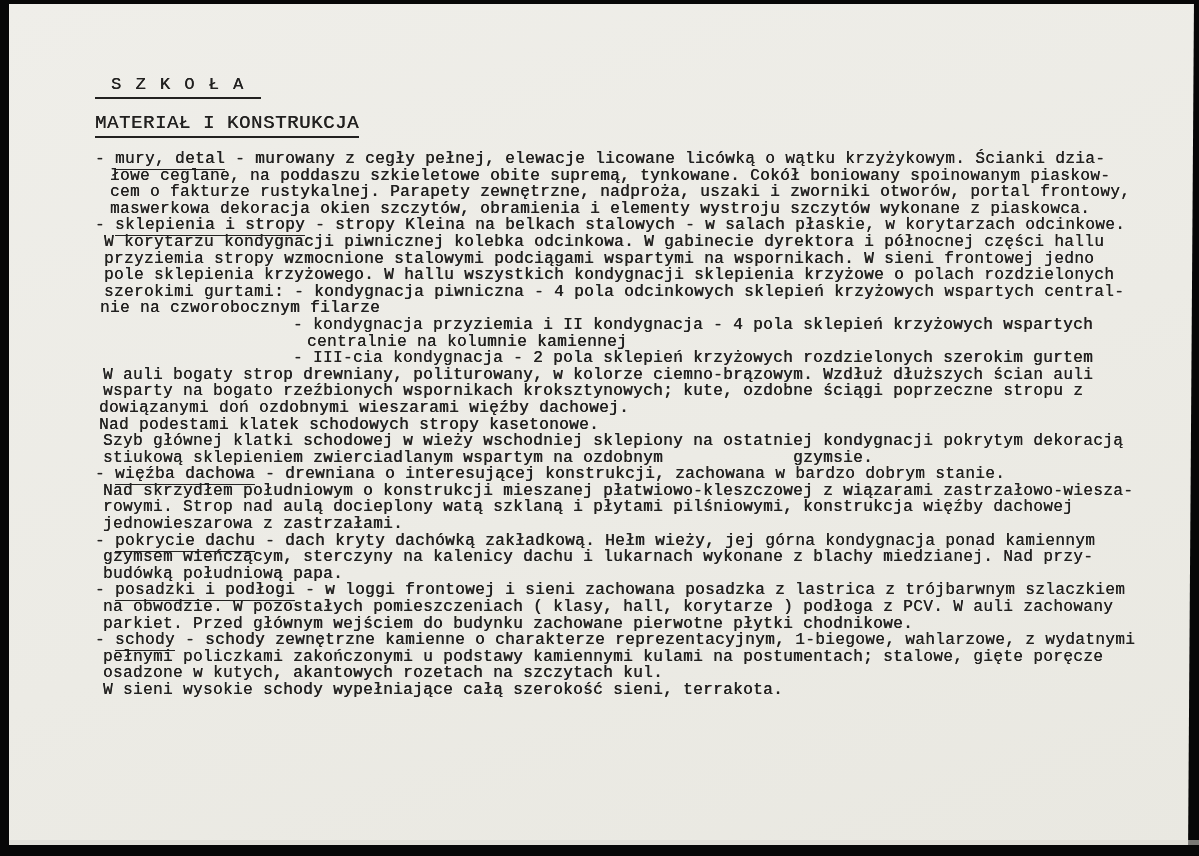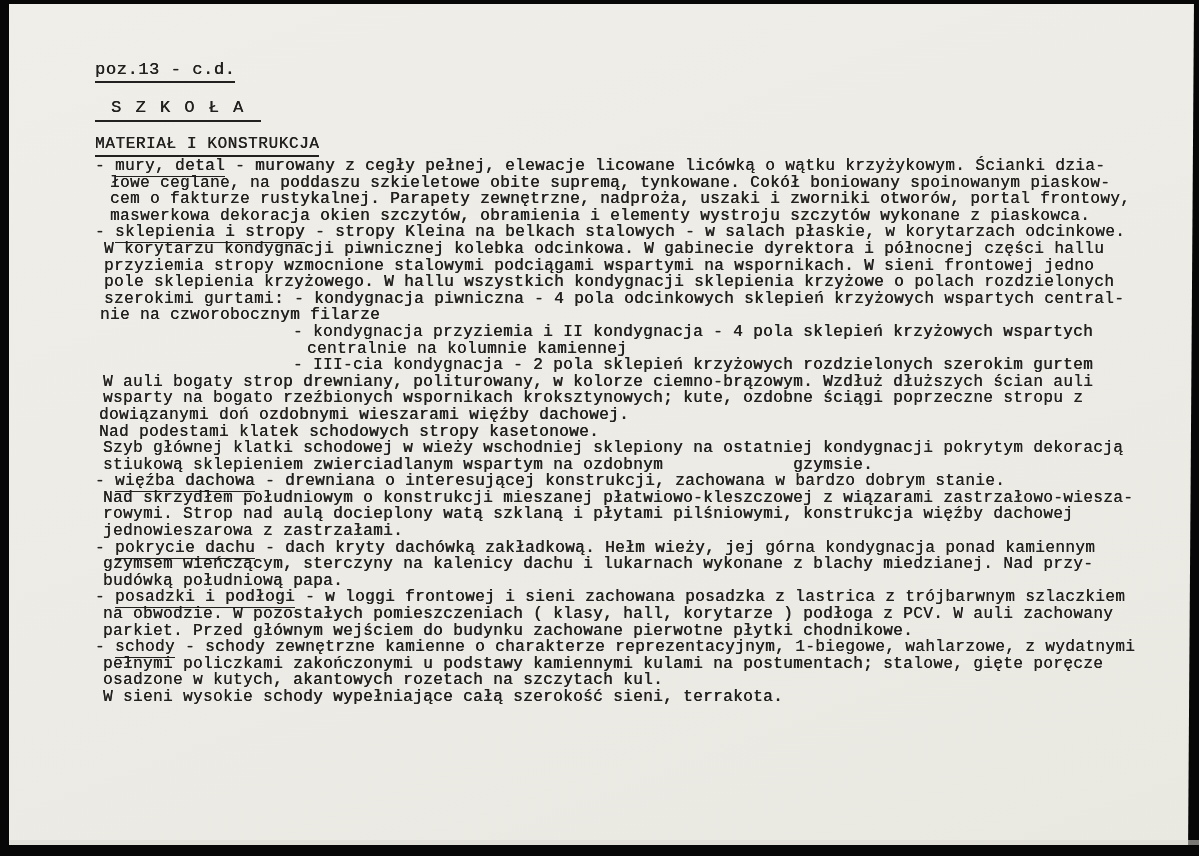--- a/index.html
+++ b/index.html
@@ -52,28 +52,28 @@
   .doc-title {
     display: inline-block;
     font-size: 17px;
     letter-spacing: 2px;
     border-bottom: 2px solid #222120;
     padding: 0 16px 3px 16px;
   }
   .section-heading {
     display: inline-block;
     margin-top: 13px;
-    font-size: 16px;
+    font-size: 19px;
     letter-spacing: 0.6px;
     border-bottom: 2px solid #222120;
     padding-bottom: 2px;
     text-align: center;
   }
   .lines {
-    margin-top: 1px;
+    margin-top: 13px;
     font-size: 16px;
     line-height: 16.6px;
     letter-spacing: 0.4px;
     white-space: pre-wrap;
   }
   .line { min-height: 16.6px; }
   .u-term {
     border-bottom: 1.5px solid #222120;
     padding-bottom: 1px;
   }
@@ -90,23 +90,20 @@
 <div class="scan">
 
   <div class="edge edge-left"></div>
   <div class="edge edge-top"></div>
   <div class="edge-right edge"></div>
   <div class="bottom-shadow"></div>
   <div class="edge edge-bottom"></div>
 
   <div class="content">
 
-    <div>
-      <span class="pos-label">poz.13 - c.d.</span>
-    </div>
 
     <div class="title-row">
       <span class="doc-title">S Z K O Ł A</span>
     </div>
 
     <div>
       <span class="section-heading">MATERIAŁ I KONSTRUKCJA</span>
     </div>
 
     <div class="lines"><div class="line" style="padding-left: 0px;">- <span class="u-term">mury, detal</span> - murowany z cegły pełnej, elewacje licowane licówką o wątku krzyżykowym. Ścianki dzia-</div><div class="line" style="padding-left: 15px;">łowe ceglane, na poddaszu szkieletowe obite supremą, tynkowane. Cokół boniowany spoinowanym piaskow-</div><div class="line" style="padding-left: 15px;">cem o fakturze rustykalnej. Parapety zewnętrzne, nadproża, uszaki i zworniki otworów, portal frontowy,</div><div class="line" style="padding-left: 15px;">maswerkowa dekoracja okien szczytów, obramienia i elementy wystroju szczytów wykonane z piaskowca.</div><div class="line" style="padding-left: 0px;">- <span class="u-term">sklepienia i stropy</span> - stropy Kleina na belkach stalowych - w salach płaskie, w korytarzach odcinkowe.</div><div class="line" style="padding-left: 9px;">W korytarzu kondygnacji piwnicznej kolebka odcinkowa. W gabinecie dyrektora i północnej części hallu</div><div class="line" style="padding-left: 9px;">przyziemia stropy wzmocnione stalowymi podciągami wspartymi na wspornikach. W sieni frontowej jedno</div><div class="line" style="padding-left: 9px;">pole sklepienia krzyżowego. W hallu wszystkich kondygnacji sklepienia krzyżowe o polach rozdzielonych</div><div class="line" style="padding-left: 9px;">szerokimi gurtami: - kondygnacja piwniczna - 4 pola odcinkowych sklepień krzyżowych wspartych central-</div><div class="line" style="padding-left: 5px;">nie na czworobocznym filarze</div><div class="line" style="padding-left: 198px;">- kondygnacja przyziemia i II kondygnacja - 4 pola sklepień krzyżowych wspartych</div><div class="line" style="padding-left: 212px;">centralnie na kolumnie kamiennej</div><div class="line" style="padding-left: 198px;">- III-cia kondygnacja - 2 pola sklepień krzyżowych rozdzielonych szerokim gurtem</div><div class="line" style="padding-left: 8px;">W auli bogaty strop drewniany, politurowany, w kolorze ciemno-brązowym. Wzdłuż dłuższych ścian auli</div><div class="line" style="padding-left: 8px;">wsparty na bogato rzeźbionych wspornikach kroksztynowych; kute, ozdobne ściągi poprzeczne stropu z</div><div class="line" style="padding-left: 4px;">dowiązanymi doń ozdobnymi wieszarami więźby dachowej.</div><div class="line" style="padding-left: 4px;">Nad podestami klatek schodowych stropy kasetonowe.</div><div class="line" style="padding-left: 8px;">Szyb głównej klatki schodowej w wieży wschodniej sklepiony na ostatniej kondygnacji pokrytym dekoracją</div><div class="line" style="padding-left: 8px;">stiukową sklepieniem zwierciadlanym wspartym na ozdobnym             gzymsie.</div><div class="line" style="padding-left: 0px;">- <span class="u-term">więźba dachowa</span> - drewniana o interesującej konstrukcji, zachowana w bardzo dobrym stanie.</div><div class="line" style="padding-left: 8px;">Nad skrzydłem południowym o konstrukcji mieszanej płatwiowo-kleszczowej z wiązarami zastrzałowo-wiesza-</div><div class="line" style="padding-left: 8px;">rowymi. Strop nad aulą docieplony watą szklaną i płytami pilśniowymi, konstrukcja więźby dachowej</div><div class="line" style="padding-left: 8px;">jednowieszarowa z zastrzałami.</div><div class="line" style="padding-left: 0px;">- <span class="u-term">pokrycie dachu</span> - dach kryty dachówką zakładkową. Hełm wieży, jej górna kondygnacja ponad kamiennym</div><div class="line" style="padding-left: 8px;">gzymsem wieńczącym, sterczyny na kalenicy dachu i lukarnach wykonane z blachy miedzianej. Nad przy-</div><div class="line" style="padding-left: 8px;">budówką południową papa.</div><div class="line" style="padding-left: 0px;">- <span class="u-term">posadzki i podłogi</span> - w loggi frontowej i sieni zachowana posadzka z lastrica z trójbarwnym szlaczkiem</div><div class="line" style="padding-left: 8px;">na obwodzie. W pozostałych pomieszczeniach ( klasy, hall, korytarze ) podłoga z PCV. W auli zachowany</div><div class="line" style="padding-left: 8px;">parkiet. Przed głównym wejściem do budynku zachowane pierwotne płytki chodnikowe.</div><div class="line" style="padding-left: 0px;">- <span class="u-term">schody</span> - schody zewnętrzne kamienne o charakterze reprezentacyjnym, 1-biegowe, wahlarzowe, z wydatnymi</div><div class="line" style="padding-left: 8px;">pełnymi policzkami zakończonymi u podstawy kamiennymi kulami na postumentach; stalowe, gięte poręcze</div><div class="line" style="padding-left: 8px;">osadzone w kutych, akantowych rozetach na szczytach kul.</div><div class="line" style="padding-left: 8px;">W sieni wysokie schody wypełniające całą szerokość sieni, terrakota.</div></div>

